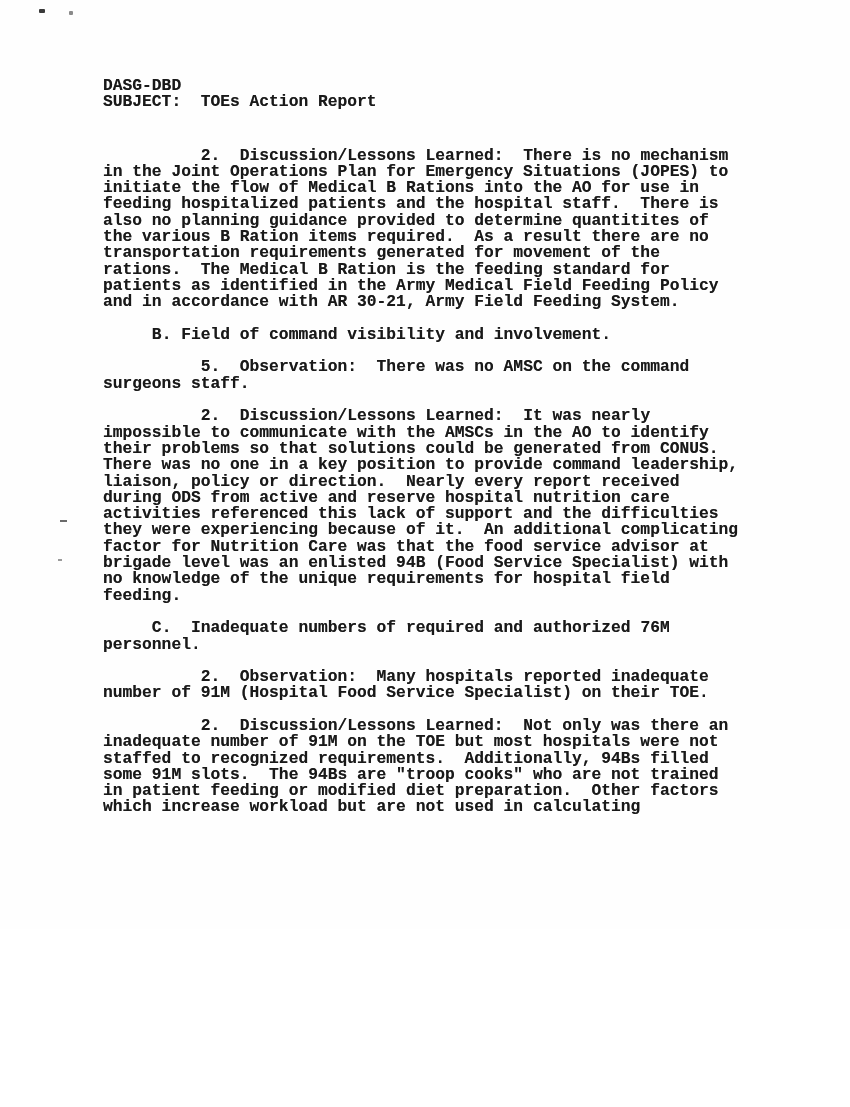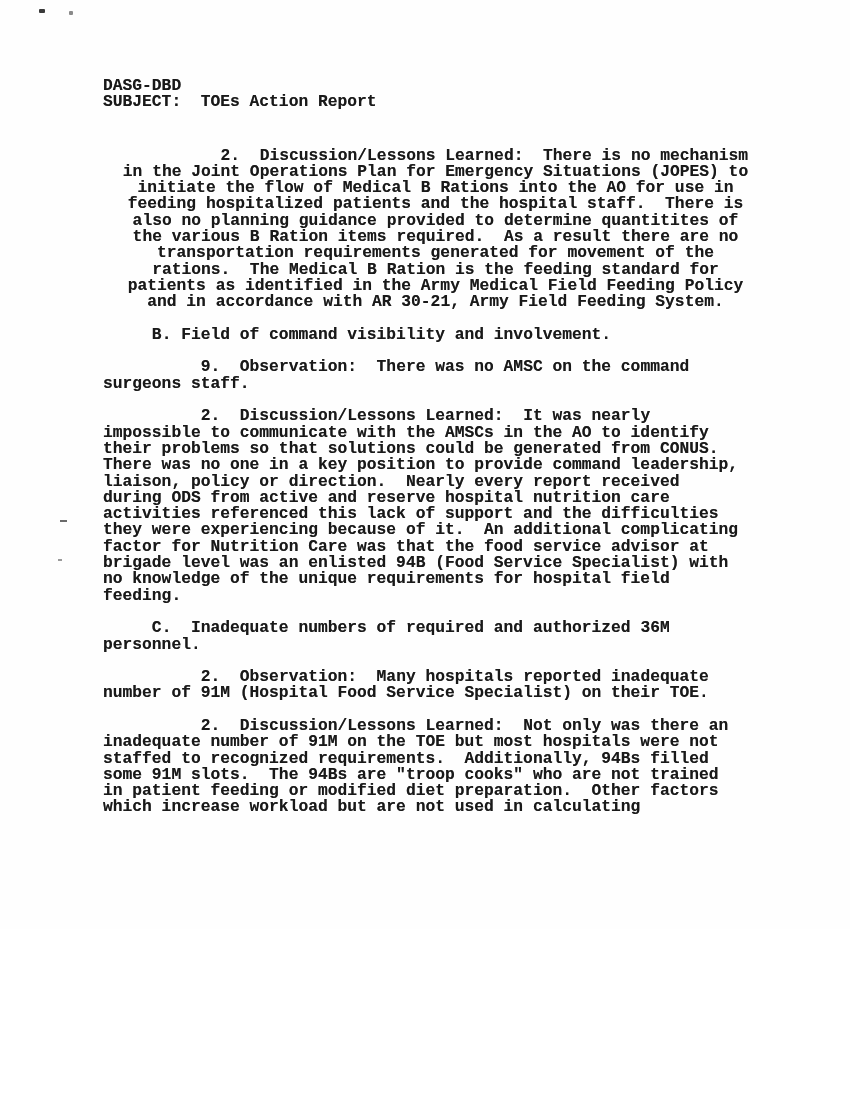--- a/index.html
+++ b/index.html
@@ -28,21 +28,20 @@
   }
   .para {
     white-space: pre-wrap;
     margin: 0;
   }
   .para-gap {
     margin-top: 16.3px;
   }
   .para-gap-lg {
     margin-top: 37px;
-    text-align: center;
   }
   .page-number {
     position: absolute;
     left: 0;
     top: 972px;
     width: 850px;
     text-align: center;
   }
   .artifact {
     position: absolute;
@@ -76,35 +75,35 @@
 in the Joint Operations Plan for Emergency Situations (JOPES) to
 initiate the flow of Medical B Rations into the AO for use in
 feeding hospitalized patients and the hospital staff.  There is
 also no planning guidance provided to determine quantitites of
 the various B Ration items required.  As a result there are no
 transportation requirements generated for movement of the
 rations.  The Medical B Ration is the feeding standard for
 patients as identified in the Army Medical Field Feeding Policy
 and in accordance with AR 30-21, Army Field Feeding System.</div>
     <div class="para para-gap">     B. Field of command visibility and involvement.</div>
-    <div class="para para-gap">          9.  Observation:  There was no AMSC on the command
+    <div class="para para-gap">          5.  Observation:  There was no AMSC on the command
 surgeons staff.</div>
     <div class="para para-gap">          2.  Discussion/Lessons Learned:  It was nearly
 impossible to communicate with the AMSCs in the AO to identify
 their problems so that solutions could be generated from CONUS.
 There was no one in a key position to provide command leadership,
 liaison, policy or direction.  Nearly every report received
 during ODS from active and reserve hospital nutrition care
 activities referenced this lack of support and the difficulties
 they were experiencing because of it.  An additional complicating
 factor for Nutrition Care was that the food service advisor at
 brigade level was an enlisted 94B (Food Service Specialist) with
 no knowledge of the unique requirements for hospital field
 feeding.</div>
-    <div class="para para-gap">     C.  Inadequate numbers of required and authorized 36M
+    <div class="para para-gap">     C.  Inadequate numbers of required and authorized 76M
 personnel.</div>
     <div class="para para-gap">          2.  Observation:  Many hospitals reported inadequate
 number of 91M (Hospital Food Service Specialist) on their TOE.</div>
     <div class="para para-gap">          2.  Discussion/Lessons Learned:  Not only was there an
 inadequate number of 91M on the TOE but most hospitals were not
 staffed to recognized requirements.  Additionally, 94Bs filled
 some 91M slots.  The 94Bs are "troop cooks" who are not trained
 in patient feeding or modified diet preparation.  Other factors
 which increase workload but are not used in calculating</div>
 

